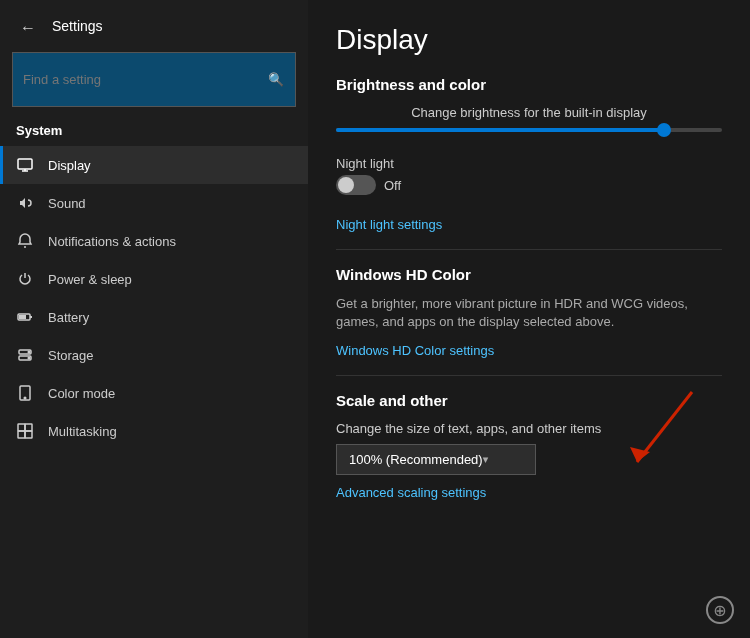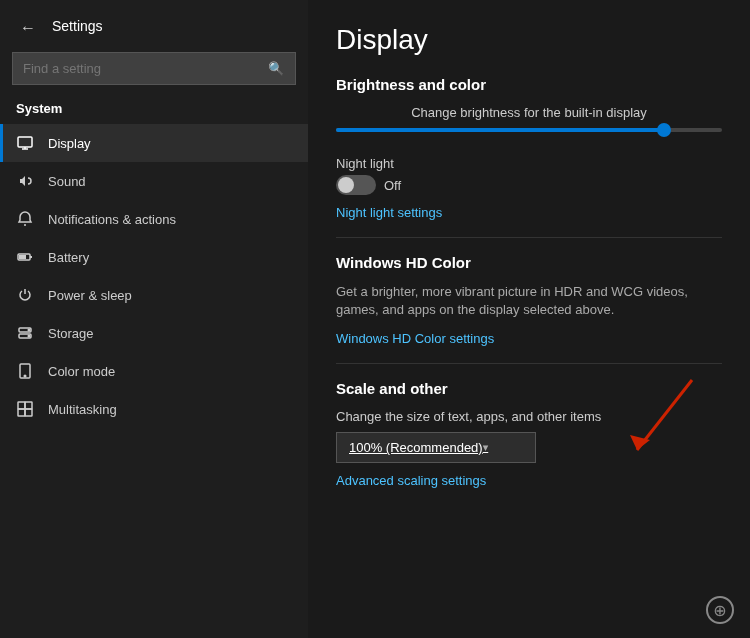--- a/index.html
+++ b/index.html
@@ -43,25 +43,25 @@
     }
 
     .sidebar-title {
       font-size: 14px;
       color: #ffffff;
       font-weight: 400;
     }
 
     .search-box {
       margin: 0 12px 8px 12px;
-      background: #404040;
+      background: #0c4a6e;
       border: 1px solid #555;
       display: flex;
       align-items: center;
-      padding: 8px 10px;
+      padding: 19px 10px;
       gap: 8px;
     }
 
     .search-box input {
       background: transparent;
       border: none;
       outline: none;
       color: #aaa;
       font-size: 13px;
       flex: 1;
@@ -250,21 +250,20 @@
       background: #2d2d2d;
       border: 1px solid #555;
       color: #ffffff;
       font-size: 13px;
       padding: 7px 12px;
       width: 200px;
       display: flex;
       align-items: center;
       justify-content: flex-start;
       cursor: pointer;
-      text-decoration: underline;
     }
 
     .dropdown-arrow {
       font-size: 11px;
       color: #aaa;
     }
 
     .scale-layout-section {
       position: relative;
     }
@@ -325,35 +324,35 @@
         <span class="nav-icon">
           <svg width="16" height="16" viewBox="0 0 16 16" fill="currentColor">
             <path d="M8 1a5 5 0 0 0-5 5v3l-1 2h12l-1-2V6a5 5 0 0 0-5-5zm-1 13h2" stroke="currentColor" stroke-width="1.5" fill="none"></path>
           </svg>
         </span>
         <span>Notifications &amp; actions</span>
       </div>
       <div class="nav-item">
         <span class="nav-icon">
           <svg width="16" height="16" viewBox="0 0 16 16" fill="none" stroke="currentColor" stroke-width="1.5">
+            <path d="M8 2v5"></path>
+            <path d="M5 4a5 5 0 1 0 6 0"></path>
+          </svg>
+        </span>
+        <span>Power &amp; sleep</span>
+      </div>
+      <div class="nav-item">
+        <span class="nav-icon">
+          <svg width="16" height="16" viewBox="0 0 16 16" fill="none" stroke="currentColor" stroke-width="1.5">
             <rect x="1" y="5" width="12" height="6" rx="1"></rect>
             <path d="M13 7v2h2V7z" fill="currentColor" stroke="none"></path>
             <rect x="2" y="6" width="7" height="4" fill="currentColor" stroke="none"></rect>
           </svg>
         </span>
         <span>Battery</span>
-      </div>
-      <div class="nav-item">
-        <span class="nav-icon">
-          <svg width="16" height="16" viewBox="0 0 16 16" fill="none" stroke="currentColor" stroke-width="1.5">
-            <path d="M8 2v5"></path>
-            <path d="M5 4a5 5 0 1 0 6 0"></path>
-          </svg>
-        </span>
-        <span>Power &amp; sleep</span>
       </div>
       <div class="nav-item">
         <span class="nav-icon">
           <svg width="16" height="16" viewBox="0 0 16 16" fill="none" stroke="currentColor" stroke-width="1.5">
             <rect x="2" y="3" width="12" height="4" rx="1"></rect>
             <rect x="2" y="9" width="12" height="4" rx="1"></rect>
             <circle cx="12" cy="5" r="0.8" fill="currentColor"></circle>
             <circle cx="12" cy="11" r="0.8" fill="currentColor"></circle>
           </svg>
         </span>
@@ -394,21 +393,21 @@
       <div class="slider-fill">
         <div class="slider-thumb"></div>
       </div>
     </div>
   </div>
 
   
   <div class="night-light-row">
     <span class="night-light-label">Night light</span>
   </div>
-  <div style="display:flex;align-items:center;gap:8px;margin-bottom:6px;">
+  <div style="display:flex;align-items:center;gap:8px;margin-bottom:18px;">
     <div class="toggle">
       <div class="toggle-thumb"></div>
     </div>
     <span class="off-label">Off</span>
   </div>
   <a class="link">Night light settings</a>
 
   <hr class="divider">
 
   

